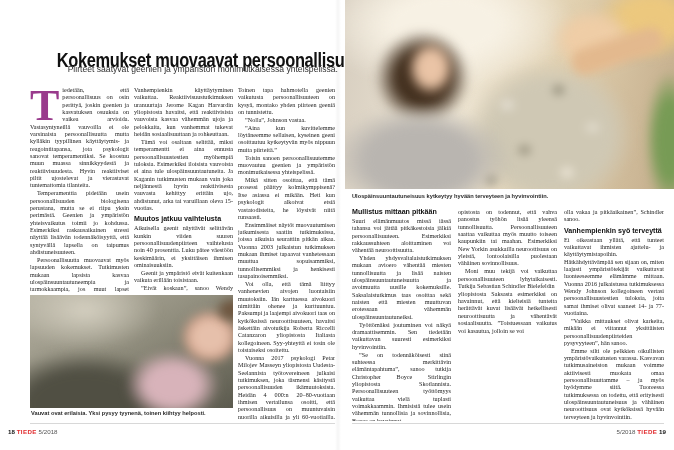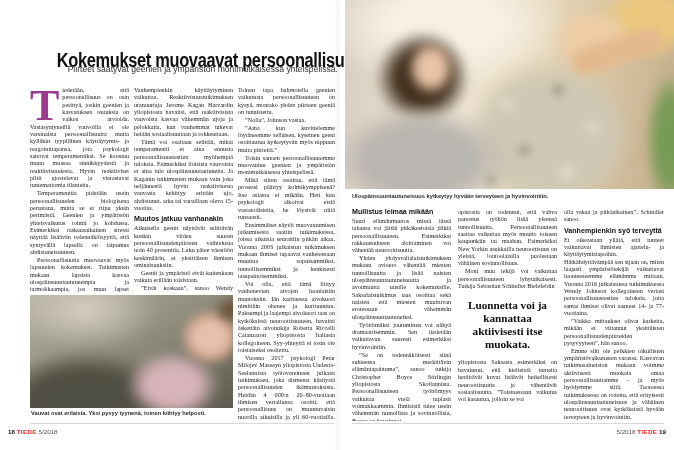--- a/index.html
+++ b/index.html
@@ -91,21 +91,21 @@
 
   <div class="col" style="left:30px;top:87px;width:99px;height:206px;">
     <p class="para"><span class="dropcap">T</span><span>iedetään, että persoonallisuus on osin perittyä, joskin geenien ja kasvatuksen osuuksia on vaikea arvioida. Vastasyntyneillä vauvoilla ei ole varsinaista persoonallisuutta mutta kylläkin tyypillinen käyttäytymis- ja reagointitapansa, jota psykologit sanovat temperamentiksi. Se koostuu muun muassa sinnikkyydestä ja reaktiivisuudesta. Hyvin reaktiiviset piltit ujostelevat ja vierastavat tuntemattomia tilanteita.</span></p>
     <p class="para indent">Temperamenttia pidetään usein persoonallisuuden biologisena perustana, mutta se ei riipu yksin perimästä. Geenien ja ympäristön yhteisvaikutus toimii jo kohdussa. Esimerkiksi raskausaikainen stressi näyttää lisäävän todennäköisyyttä, että syntyvällä lapsella on taipumus ahdistuneisuuteen.</p>
     <p class="para indent">Persoonallisuutta muovaavat myös lapsuuden kokemukset. Tutkimusten mukaan lapsista kasvaa ulospäinsuuntautuneempia ja tarmokkaampia, jos muut lapset ympärillä ovat sellaisia.</p>
   </div>
 
   <div class="col" style="left:134px;top:87px;width:99px;height:206px;">
     <p class="para">Vanhempienkin käyttäytyminen vaikuttaa. Reaktiivisuustutkimuksen uranuurtaja Jerome Kagan Harvardin yliopistosta havaitsi, että reaktiivisista vauvoista kasvaa vähemmän ujoja ja pelokkaita, kun vanhemmat tukevat heidän sosiaalisuuttaan ja rohkeuttaan.</p>
     <p class="para indent">Tämä voi osaltaan selittää, miksi temperamentti ei aina ennusta persoonallisuustestien myöhempiä tuloksia. Esimerkiksi iloisista vauvoista ei aina tule ulospäinsuuntautuneita. Ja Kaganin tutkimusten mukaan vain joka neljännestä hyvin reaktiivisesta vauvasta kehittyy erittäin ujo, ahdistunut, arka tai varuillaan oleva 15-vuotias.</p>
-    <h3 class="subhead">Muutos jatkuu vanhanakin</h3>
+    <h3 class="subhead">Muutos jatkuu vaihtelusta</h3>
     <p class="para">Aikuisella geenit näyttävät selittävän kunkin viiden suuren persoonallisuudenpiirteen vaihtelusta noin 40 prosenttia. Luku pätee väestöön keskimäärin, ei yksittäisen ihmisen ominaisuuksiin.</p>
     <p class="para indent">Geenit ja ympäristö eivät kuitenkaan vaikuta erillään toisistaan.</p>
     <p class="para indent">”Eivät koskaan”, sanoo Wendy Johnson.</p>
   </div>
 
   <div class="col" style="left:238px;top:87px;width:97px;height:334px;">
     <p class="para">Toinen tapa hahmotella geenien vaikutusta persoonallisuuteen on kysyä, montako yhden piirteen geeniä on tunnistettu.</p>
     <p class="para indent">”Nolla”, Johnson vastaa.</p>
     <p class="para indent">”Aina kun kuvittelemme löytäneemme sellaisen, kyseinen geeni osoittautuu kytkeytyvän myös nippuun muita piirteitä.”</p>
     <p class="para indent">Toisin sanoen persoonallisuutemme muovautuu geenien ja ympäristön monimutkaisessa yhteispelissä.</p>
@@ -140,32 +140,31 @@
     <div class="blob pm-face"></div>
     <div class="blob pm-sweater"></div>
     <div class="blob pm-warm"></div>
     <div class="blob pm-babyskin"></div>
     <div class="blob pm-arm"></div>
     <div class="blob pm-plant"></div>
   </div>
   <div class="caption" style="left:352px;top:193px;width:300px;">Ulospäinsuuntautuneisuus kytkeytyy hyvään terveyteen ja hyvinvointiin.</div>
 
   <div class="col" style="left:352px;top:209px;width:99px;height:212px;">
-    <h3 class="subhead" style="margin-top:0;">Mullistus leimaa mikään</h3>
+    <h3 class="subhead" style="margin-top:0;">Mullistus mittaan pitkään</h3>
     <p class="para">Suuri elämänmuutos missä iässä tahansa voi jättää pitkäkestoisia jälkiä persoonallisuuteen. Esimerkiksi rakkaussuhteen aloittaminen voi vähentää neuroottisuutta.</p>
     <p class="para indent">Yhden yhdysvaltalaistutkimuksen mukaan avioero vähentää miesten tunnollisuutta ja lisää naisten ulospäinsuuntautuneisuutta ja avoimuutta uusille kokemuksille. Saksalaistutkimus taas osoittaa sekä naisten että miesten muuttuvan erotessaan vähemmän ulospäinsuuntautuneiksi.</p>
     <p class="para indent">Työttömäksi joutuminen voi näkyä dramaattisemmin. Sen tiedetään vaikuttavan suuresti esimerkiksi hyvinvointiin.</p>
     <p class="para indent">”Se on todennäköisesti siinä suhteessa merkittävin elämäntapahtuma”, sanoo tutkija Christopher Boyce Stirlingin yliopistosta Skotlannista. Persoonallisuuteen työttömyys vaikuttaa vielä tuplasti voimakkaammin. Ihmisistä tulee usein vähemmän tunnollisia ja sovinnollisia, Boyce on havainnut.</p>
 
   </div>
 
   <div class="col" style="left:458px;top:209px;width:99px;height:212px;">
     <p class="para">opistosta on todennut, että vahva panostus työhön lisää yleensä tunnollisuutta. Persoonallisuuteen saattaa vaikuttaa myös muutto toiseen kaupunkiin tai maahan. Esimerkiksi New Yorkin asukkailla neuroottisuus on yleistä, lontoolaisilla puolestaan vähäinen sovinnollisuus.</p>
     <p class="para indent">Moni muu tekijä voi vaikuttaa persoonallisuuteen lyhytaikaisesti. Tutkija Sebastian Schindler Bielefeldin</p>
-    <div class="pullquote">Luonnetta voi ja kannattaa aktiivisesti itse muokata.</div>
     <p class="para">yliopistosta Saksasta esimerkiksi on havainnut, että kielteisiä tunteita herättävät kuvat lisäävät hetkellisesti neuroottisuutta ja vähentävät sosiaalisuutta. ”Toistuessaan vaikutus voi kasautua, jolloin se voi</p>
   </div>
 
   <div class="col" style="left:564px;top:209px;width:100px;height:212px;">
     <p class="para">olla vakaa ja pitkäaikainen”, Schindler sanoo.</p>
     <h3 class="subhead">Vanhempienkin syö terveyttä</h3>
     <p class="para">Ei oikeastaan yllätä, että tunteet vaikuttavat ihmisten ajattelu- ja käyttäytymistapoihin. Hätkähdyttävämpää sen sijaan on, miten laajasti ympäristötekijät vaikuttavat luonteeseemme elämämme mittaan. Vuonna 2016 julkaistussa tutkimuksessa Wendy Johnson kollegoineen vertasi persoonallisuustestien tuloksia, joita samat ihmiset olivat saaneet 14- ja 77-vuotiaina.</p>
     <p class="para indent">”Vaikka mittaukset olivat karkeita, mikään ei viitannut yksittäisten persoonallisuudenpiirteiden pysyvyyteen”, hän sanoo.</p>
     <p class="para indent">Emme silti ole pelkkien oikullisten ympäristövaikutusten varassa. Kasvavan tutkimusaineiston mukaan voimme aktiivisesti muokata omaa persoonallisuuttamme – ja myös hyödymme siitä. Tuoreessa tutkimuksessa on todettu, että erityisesti ulospäinsuuntautuneisuus ja vähäinen neuroottisuus ovat kytköksissä hyvään terveyteen ja hyvinvointiin.</p>
 

